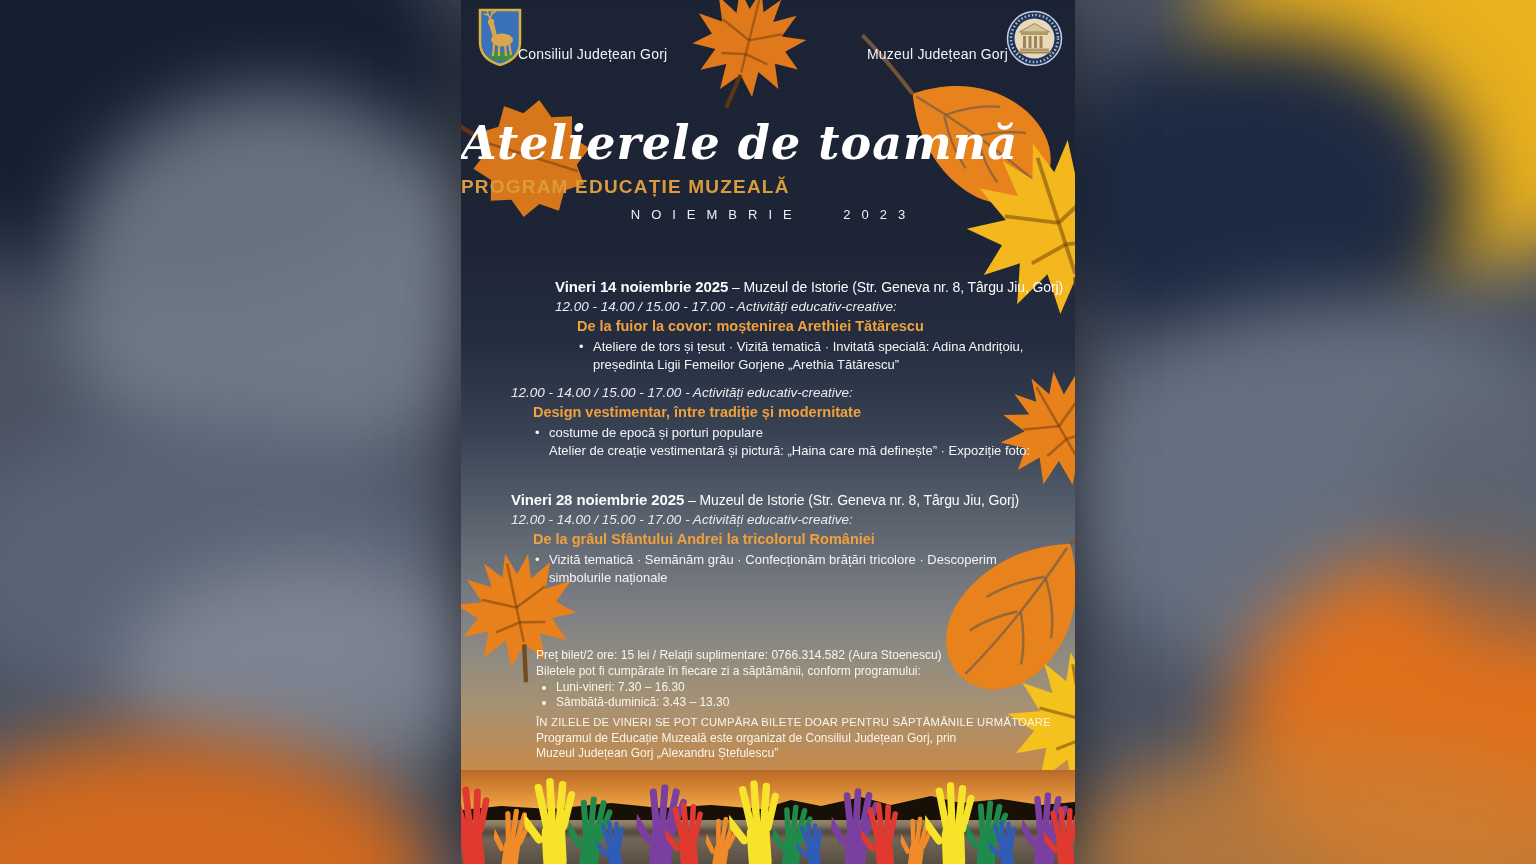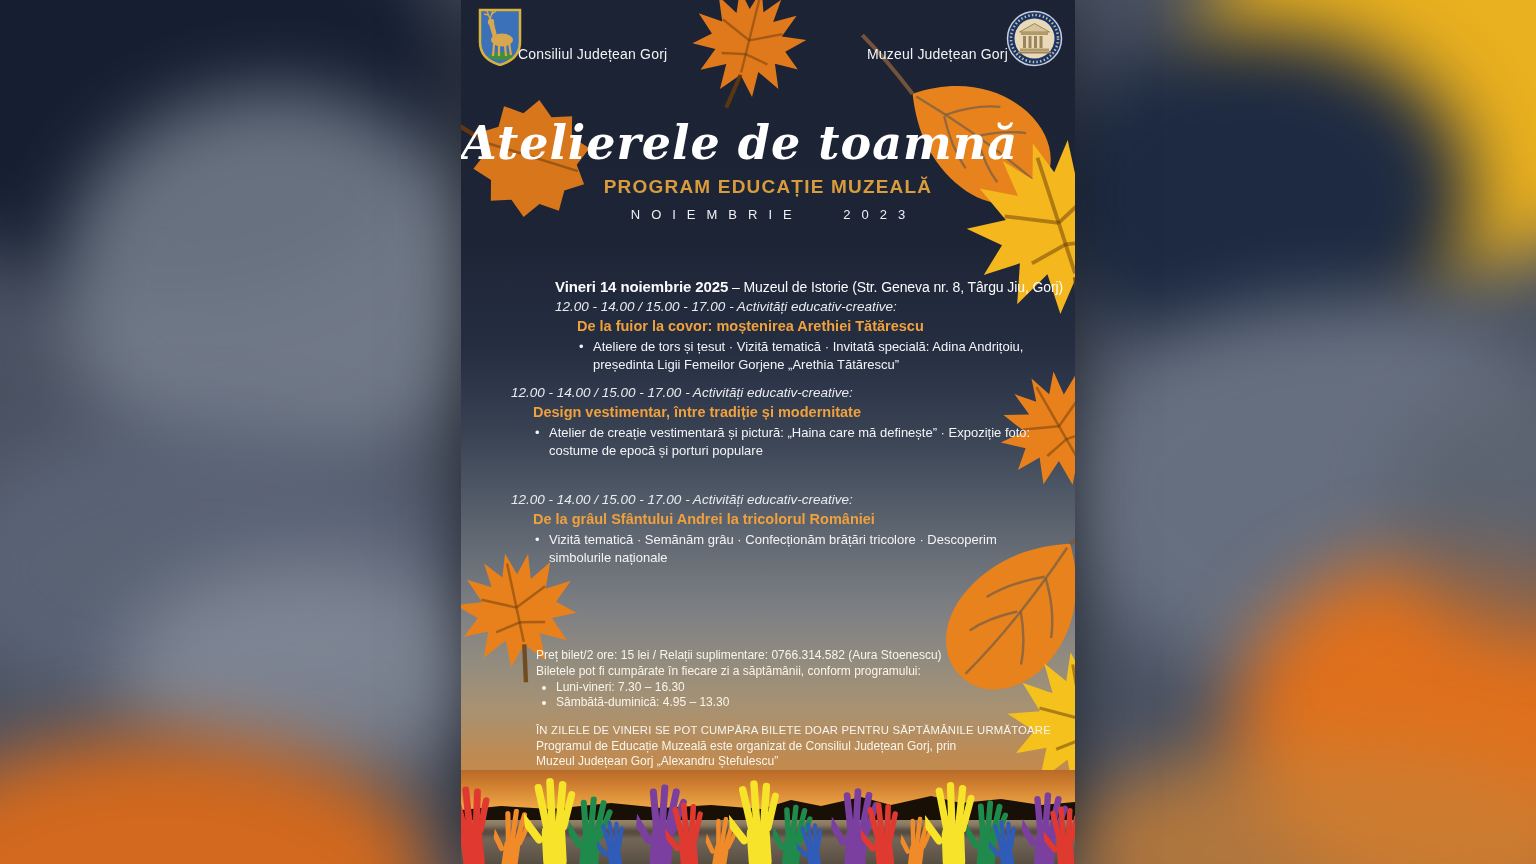--- a/index.html
+++ b/index.html
@@ -40,21 +40,21 @@
   .shield{position:absolute;left:17px;top:8px;}
   .seal{position:absolute;left:545px;top:10px;}
 
   
   .title{
     position:absolute;left:0;right:12px;top:114px;text-align:left;
     font-family:"DejaVu Serif",serif;font-style:italic;font-weight:bold;
     font-size:46px;color:#ffffff;letter-spacing:1px;line-height:58px;
   }
   .subtitle{
-    position:absolute;left:0;right:0;top:176px;text-align:center;
+    position:absolute;left:0;right:0;top:176px;text-align:left;
     font-size:19px;font-weight:bold;color:#d99c3c;letter-spacing:1.2px;
   }
   .month{
     position:absolute;left:0;right:0;top:207px;text-align:center;
     font-size:13px;color:#eef0f4;letter-spacing:11px;word-spacing:26px;text-indent:11px;
   }
 
   
   .event{position:absolute;left:50px;width:560px;}
   .ev1{top:277px;margin-left:44px;} .ev2{top:383px;} .ev3{top:490px;}
@@ -62,21 +62,21 @@
   .ev-head b{font-size:15px;}
   .ev-sched{margin-top:2px;font-size:13.5px;font-style:italic;color:#e9ebef;white-space:nowrap;}
   .ev-theme{margin-top:4px;padding-left:22px;font-size:14.5px;font-weight:bold;color:#f0a13d;white-space:nowrap;}
   .ev-det{margin-top:4px;padding-left:24px;display:flex;color:#f3f4f7;}
   .ev-det .dot{width:14px;font-size:13px;line-height:17.5px;}
   .ev-det .det-lines div{font-size:13px;line-height:17.5px;white-space:nowrap;}
 
   
   .footer{position:absolute;left:75px;top:648px;width:510px;color:#f8f5ec;font-size:12px;line-height:15.5px;}
   .footer .ft-line{white-space:nowrap;}
-  .ft-list{margin:1px 0 13px 0;padding-left:20px;}
+  .ft-list{margin:1px 0 5px 0;padding-left:20px;}
   .ft-list li{font-size:12px;line-height:15px;white-space:nowrap;}
   .ft-notice{font-size:11.3px;letter-spacing:.2px;white-space:nowrap;}
 
   
   .strip{
     position:absolute;left:0;bottom:0;width:614px;height:94px;overflow:hidden;
     background:linear-gradient(180deg,
       #b96a28 0%, #cd7c2e 14%, #e1953c 30%, #efa845 42%,
       #9a8668 52%, #7d7060 64%, #6e6254 78%, #574e42 100%);
   }
@@ -221,44 +221,48 @@
       </div>
     </div>
   </div>
 
   <div class="event ev2">
     <div class="ev-sched">12.00 - 14.00 / 15.00 - 17.00 - Activități educativ-creative:</div>
     <div class="ev-theme">Design vestimentar, între tradiție și modernitate</div>
     <div class="ev-det">
       <span class="dot">•</span>
       <div class="det-lines">
+        <div>costume de epocă și porturi populare</div>
         <div>Atelier de creație vestimentară și pictură: „Haina care mă definește” · Expoziție foto:</div>
-        <div>costume de epocă și porturi populare</div>
       </div>
     </div>
   </div>
 
   <div class="event ev3">
+    <div class="ev-head">
+      <b>Vineri 28 noiembrie 2025</b>
+      <span>– Muzeul de Istorie (Str. Geneva nr. 8, Târgu Jiu, Gorj)</span>
+    </div>
     <div class="ev-sched">12.00 - 14.00 / 15.00 - 17.00 - Activități educativ-creative:</div>
     <div class="ev-theme">De la grâul Sfântului Andrei la tricolorul României</div>
     <div class="ev-det">
       <span class="dot">•</span>
       <div class="det-lines">
         <div>Vizită tematică · Semănăm grâu · Confecționăm brățări tricolore · Descoperim</div>
         <div>simbolurile naționale</div>
       </div>
     </div>
   </div>
 
   <div class="footer">
     <div class="ft-line">Preț bilet/2 ore: 15 lei / Relații suplimentare: 0766.314.582 (Aura Stoenescu)</div>
     <div class="ft-line">Biletele pot fi cumpărate în fiecare zi a săptămânii, conform programului:</div>
     <ul class="ft-list">
       <li>Luni-vineri: 7.30 – 16.30</li>
-      <li>Sâmbătă-duminică: 4.95 – 13.30</li>
+      <li>Sâmbătă-duminică: 3.43 – 13.30</li>
     </ul>
     <div class="ft-notice">ÎN ZILELE DE VINERI SE POT CUMPĂRA BILETE DOAR PENTRU SĂPTĂMÂNILE URMĂTOARE</div>
     <div class="ft-line">Programul de Educație Muzeală este organizat de Consiliul Județean Gorj, prin</div>
     <div class="ft-line">Muzeul Județean Gorj „Alexandru Ștefulescu”</div>
   </div>
 
   <div class="strip">
     <svg class="mountains" viewBox="0 0 614 28" preserveAspectRatio="none">
       <path d="M0 18 L40 14 L90 17 L150 11 L200 16 L250 13 L300 17 L330 8 L360 14 L400 5 L430 13 L470 4 L500 11 L540 7 L580 13 L614 10 L614 28 L0 28 Z" fill="#181007"></path>
     </svg>

